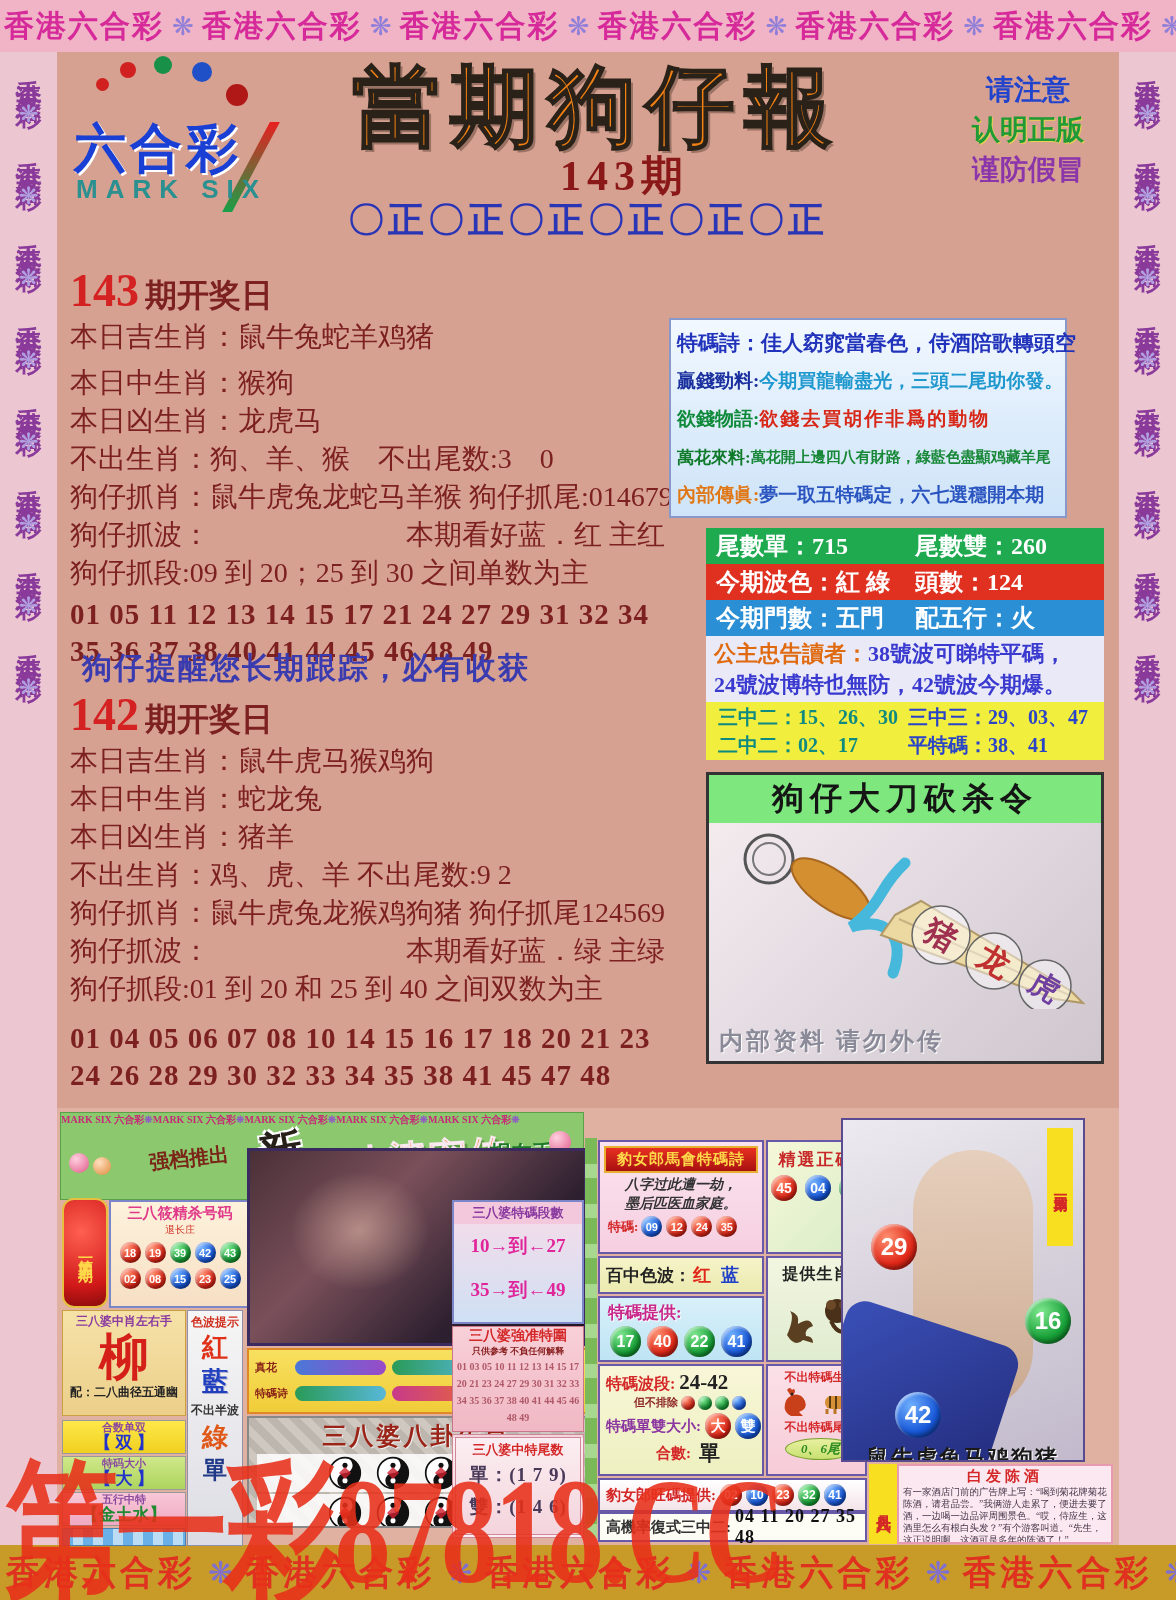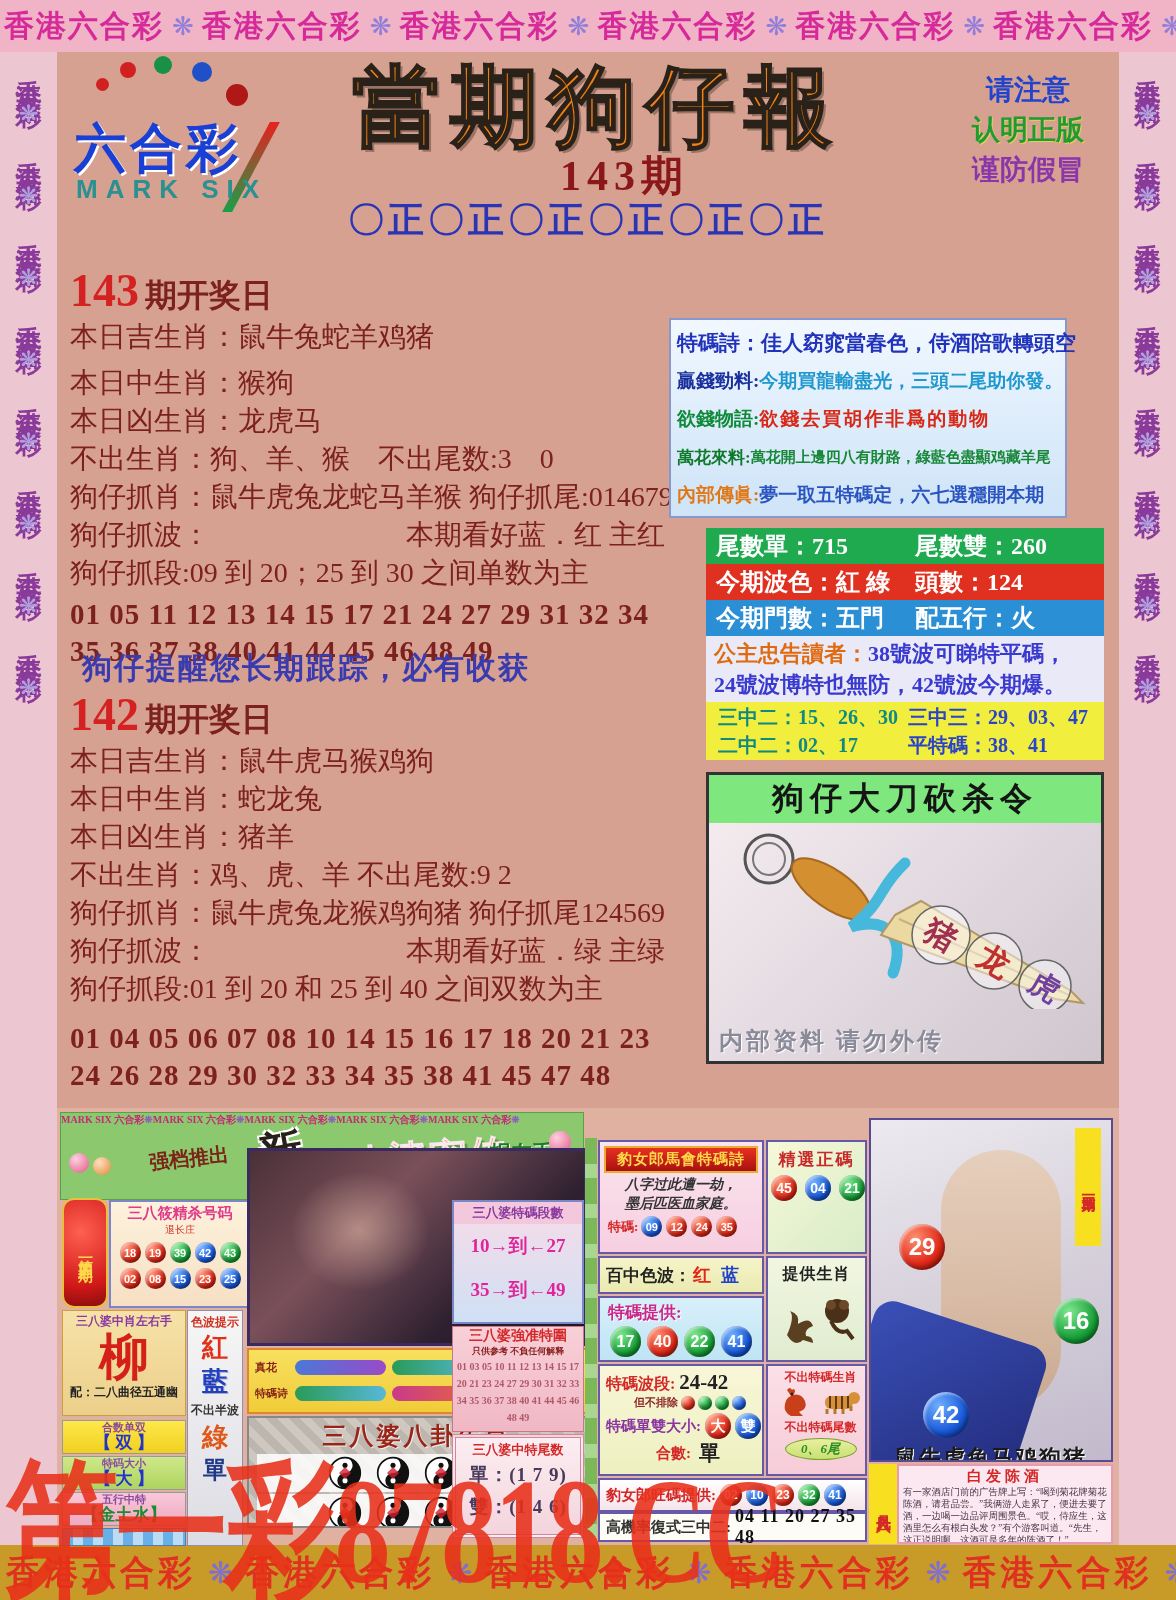--- a/index.html
+++ b/index.html
@@ -168,21 +168,21 @@
   .notout .nt{font-size:12px;font-weight:bold;color:#d42828;margin-top:3px;white-space:nowrap;}
   .notout .animals{display:flex;justify-content:center;gap:6px;height:30px;}
   .notout .oval{margin:2px auto 0;width:70px;border-radius:50%;background:linear-gradient(#e8f0a0,#c8e070);border:1px solid #7aa030;
      font-size:13px;font-weight:bold;color:#2a8a20;font-style:italic;padding:1px 0;}
   .hotrow{left:541px;top:370px;width:269px;height:34px;background:linear-gradient(#fff,#f4e4ea);display:flex;align-items:center;gap:4px;padding-left:6px;}
   .hotrow .hl{font-size:15px;font-weight:bold;color:#d42828;white-space:nowrap;}
   .comborow{left:541px;top:404px;width:269px;height:30px;background:#fdfdf6;display:flex;align-items:center;padding-left:6px;}
   .comborow .cl{font-size:15px;font-weight:bold;color:#333;white-space:nowrap;}
   .comborow .cv{font-size:18px;font-weight:bold;color:#111;margin-left:4px;letter-spacing:1px;}
   
-  .photo2{left:812px;top:10px;width:244px;height:344px;border:2px solid #5a4a90;
+  .photo2{left:784px;top:10px;width:244px;height:344px;border:2px solid #5a4a90;
      background:linear-gradient(160deg,#eceaf0,#d8d2dc 45%,#c2bacc);overflow:hidden;}
   .photo2 .blob{position:absolute;left:70px;top:30px;width:120px;height:260px;border-radius:60px;
      background:linear-gradient(#e6cdb8,#d8b89e 60%,#c8a488);opacity:.9;}
   .photo2 .drape{position:absolute;left:-20px;top:200px;width:180px;height:160px;
      background:linear-gradient(135deg,#3a50b8,#222a78);border-radius:20px;transform:rotate(18deg);}
   .photo2 .tag{position:absolute;right:10px;top:8px;width:26px;height:118px;background:#f8e020;display:flex;align-items:center;justify-content:center;}
   .photo2 .tag span{writing-mode:vertical-rl;text-orientation:upright;font-size:14px;font-weight:bold;color:#d42828;}
   .photo2 .cap{position:absolute;left:0;bottom:2px;width:100%;text-align:center;font-size:22px;font-weight:bold;color:#1a1a1a;
      letter-spacing:2px;text-shadow:1px 1px 0 #fff;}
   .pball{position:absolute;display:flex;align-items:center;justify-content:center;border-radius:50%;

